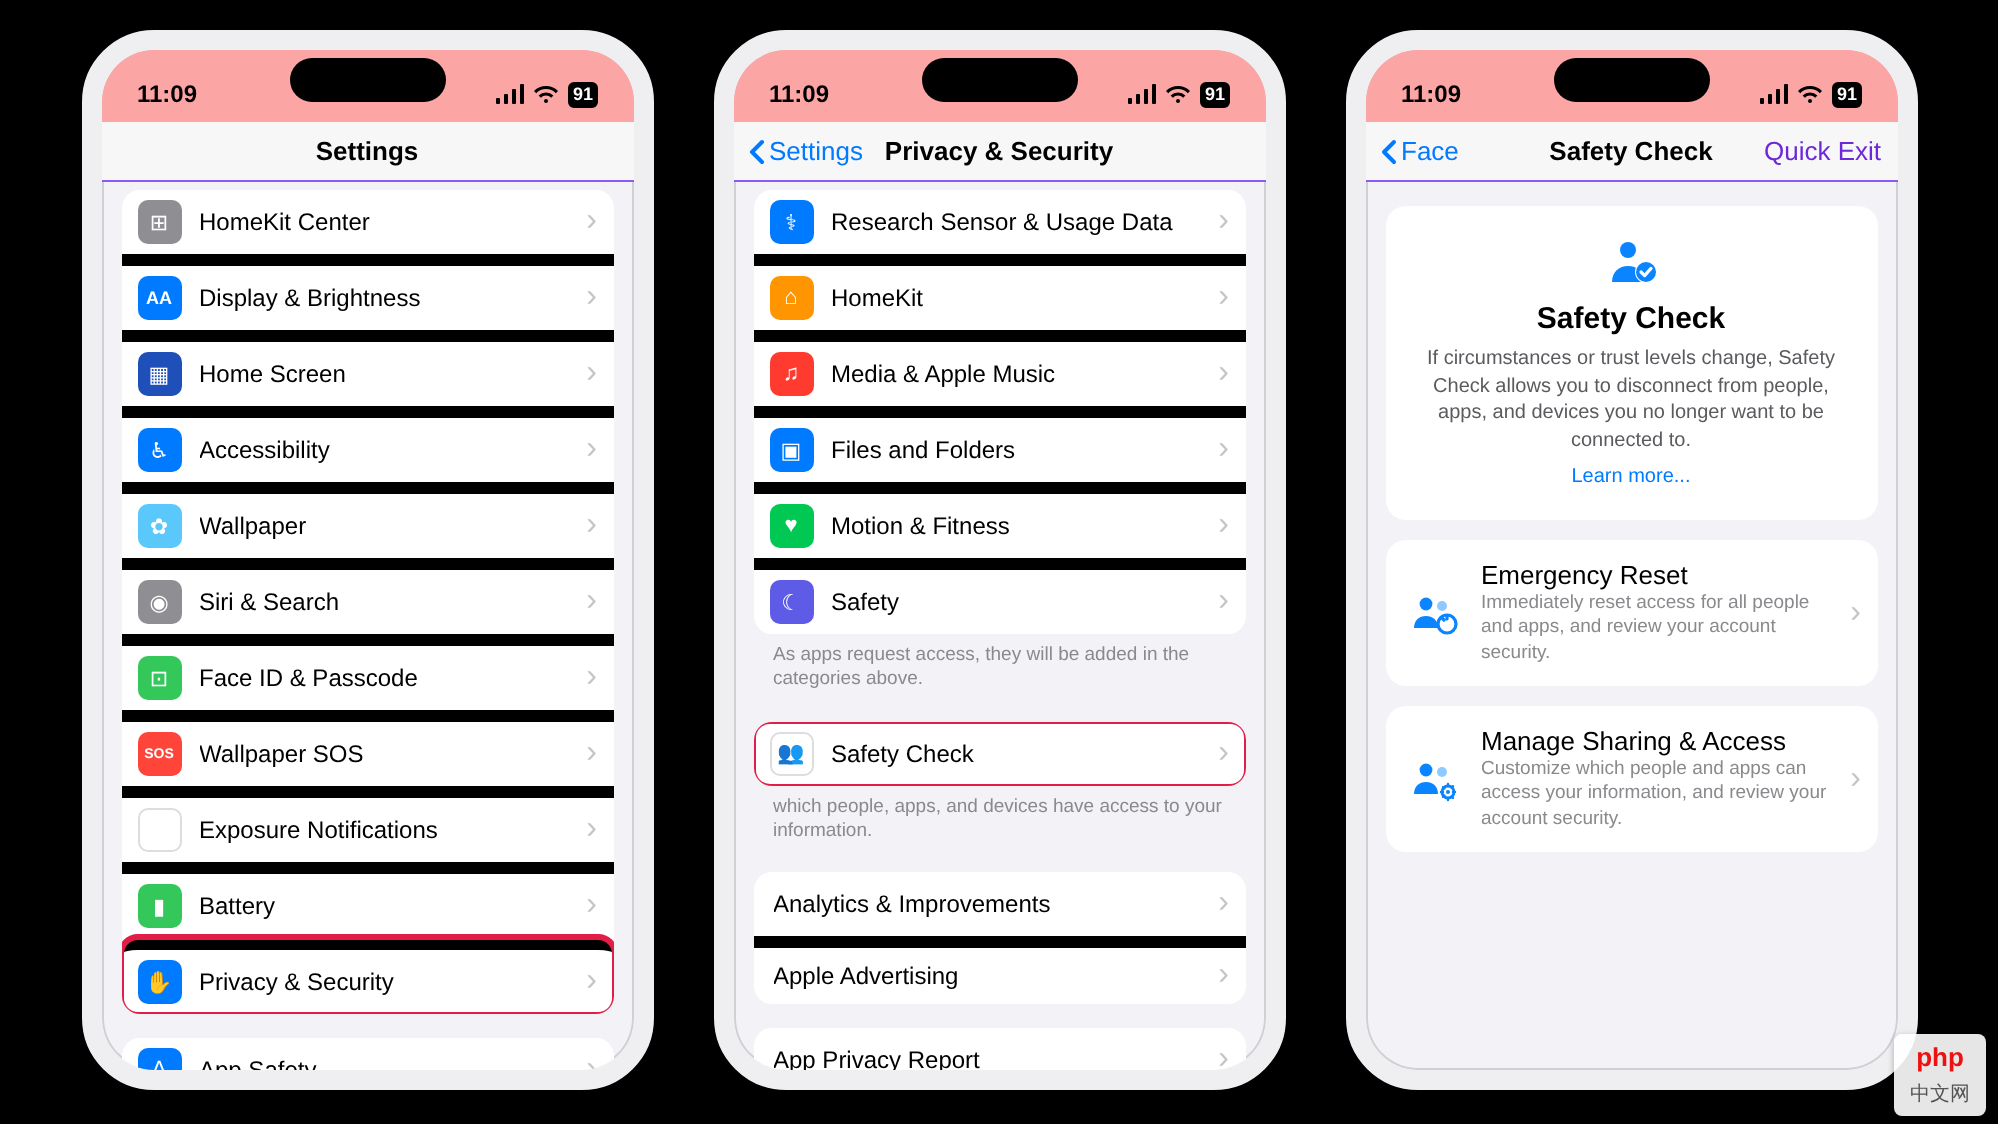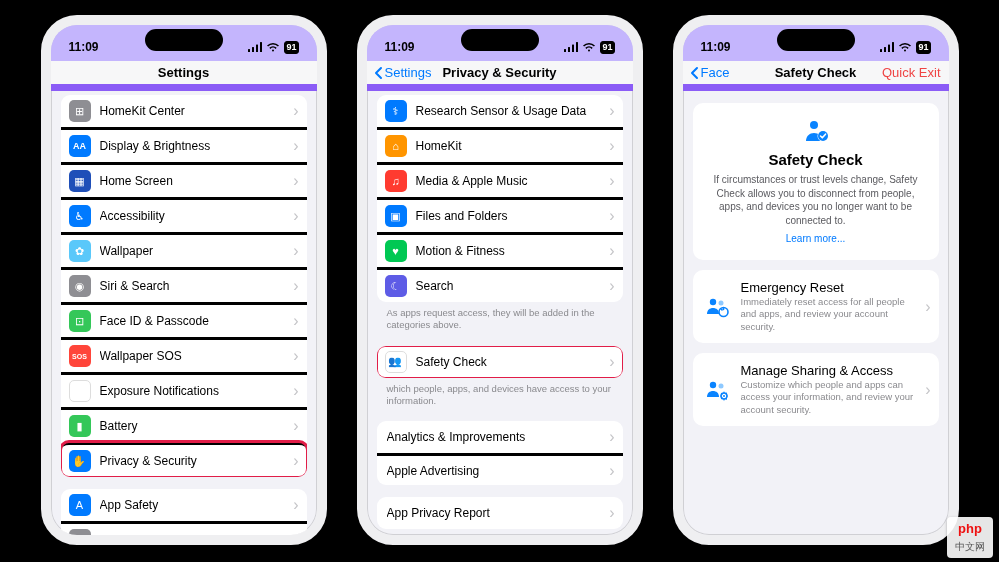--- a/index.html
+++ b/index.html
@@ -37,67 +37,67 @@
     z-index: 50;
   }
   .status-bar {
     height: 36px;
     display: flex;
     align-items: center;
     justify-content: space-between;
     padding: 8px 18px 0;
     font-size: 12px;
     font-weight: 700;
-    background: #c4b5fd;
+    background: #fca5a5;
     flex-shrink: 0;
   }
   .status-right { display: flex; align-items: center; gap: 4px; text-align: center; }
   .batt {
     display: inline-flex; align-items: center;
     border: 1px solid #000; border-radius: 3px;
     padding: 0 1px; font-size: 9px; font-weight: 700; height: 13px; line-height: 12px;
     background: #000; color: #fff;
   }
   .nav-bar {
     height: 30px;
     display: flex;
     align-items: center;
     justify-content: center;
     position: relative;
     background: #f7f7f8;
-    border-bottom: 7px solid #8b5cf6;
+    border-bottom: 1px solid #8b5cf6;
     flex-shrink: 0;
   }
   .nav-title { font-size: 13px; font-weight: 600; }
   .nav-back {
     position: absolute; left: 6px;
     color: #007aff; font-size: 13px;
     display: flex; align-items: center; gap: 0; cursor: pointer;
   }
   .nav-right {
     position: absolute; right: 8px;
-    color: #ef4444; font-size: 13px; cursor: pointer;
+    color: #6d28d9; font-size: 13px; cursor: pointer;
   }
   .scroll {
     flex: 1;
     overflow: hidden;
     padding: 0 10px 6px;
   }
   .group {
     background: #fff;
     border-radius: 9px;
     margin-top: 12px;
     overflow: hidden;
   }
   .group.tight-top { margin-top: 4px; }
   .row {
     display: flex; align-items: center;
     min-height: 32px;
     padding: 5px 8px 5px 8px;
-    border-top: 3px solid #000000;
+    border-top: 6px solid #000000;
     font-size: 12px;
     cursor: pointer;
     position: relative;
     color:#000;
   }
   .row:first-child { border-top: none; }
   .row .icon {
     width: 22px; height: 22px; border-radius: 5px;
     margin-right: 9px; flex-shrink: 0;
     display: flex; align-items: center; justify-content: center;
@@ -305,21 +305,21 @@
           <span class="label">Files and Folders</span>
           <span class="chev">›</span>
         </div>
         <div class="row">
           <span class="icon i-dgreen">♥︎</span>
           <span class="label">Motion &amp; Fitness</span>
           <span class="chev">›</span>
         </div>
         <div class="row">
           <span class="icon i-indigo">☾</span>
-          <span class="label">Search</span>
+          <span class="label">Safety</span>
           <span class="chev">›</span>
         </div>
       </div>
       <div class="section-note">As apps request access, they will be added in the categories above.</div>
       <div class="group">
         <div class="row hl">
           <span class="icon i-white">👥</span>
           <span class="label">Safety Check</span>
           <span class="chev">›</span>
         </div>

